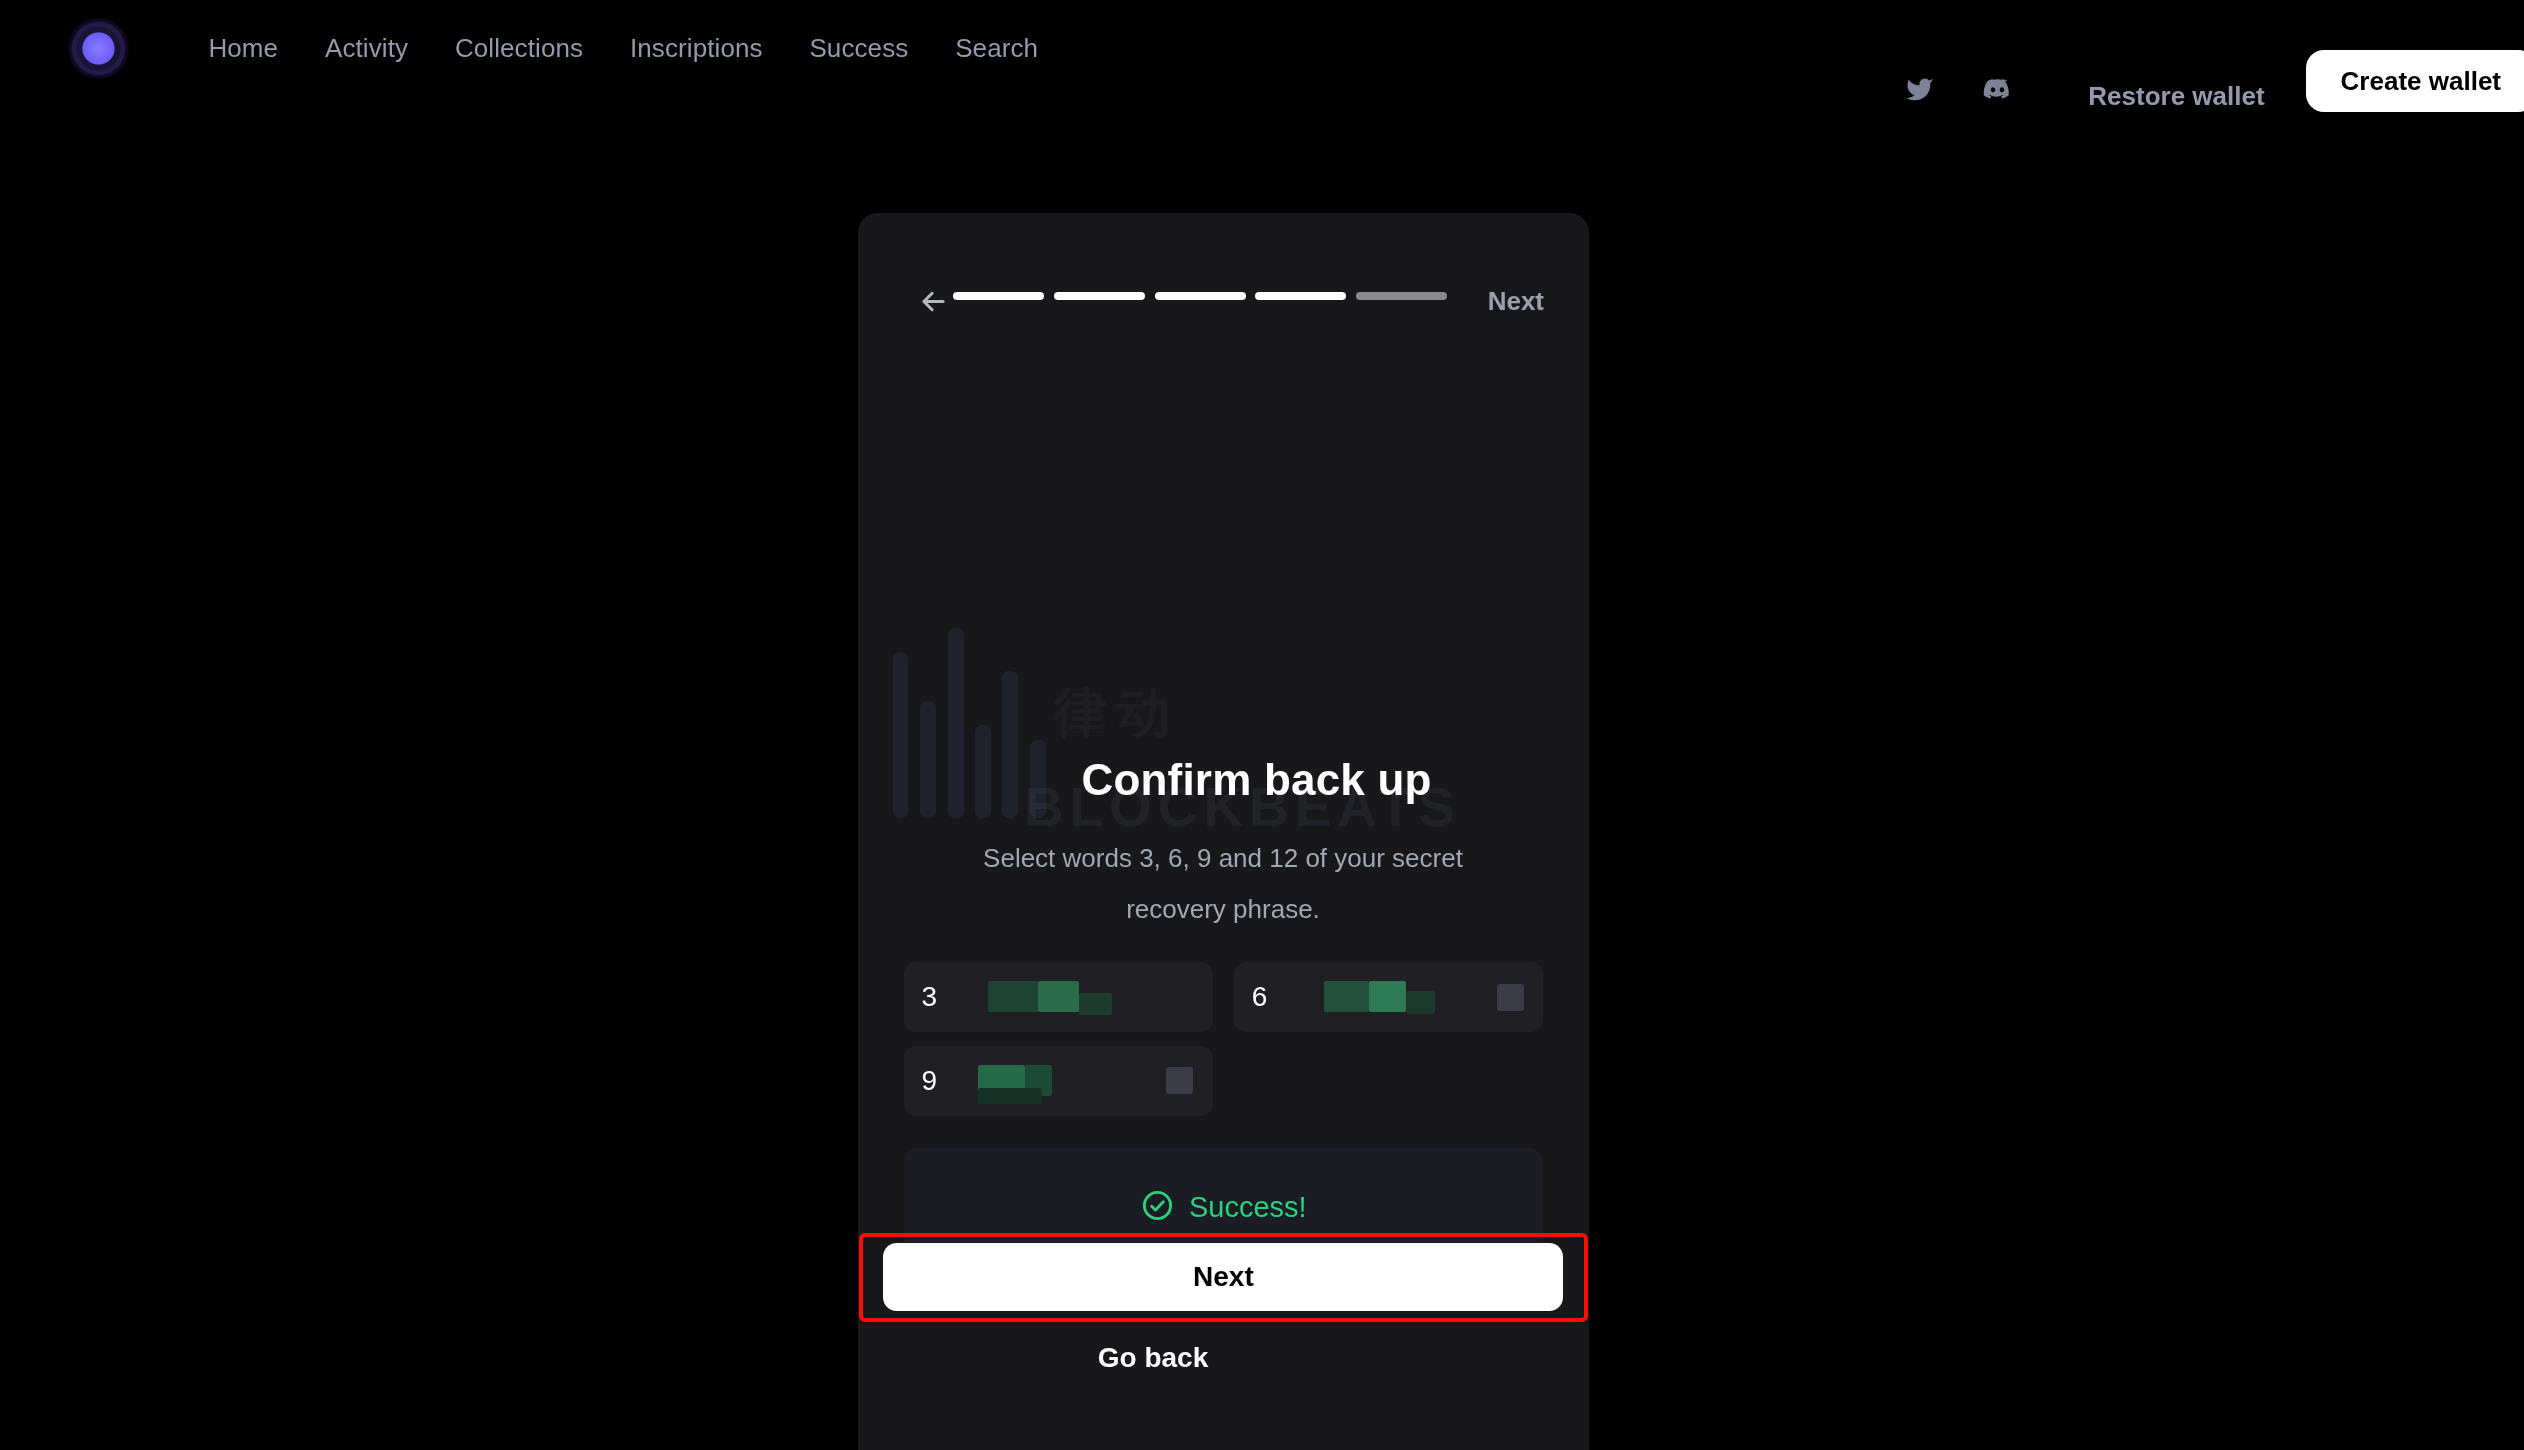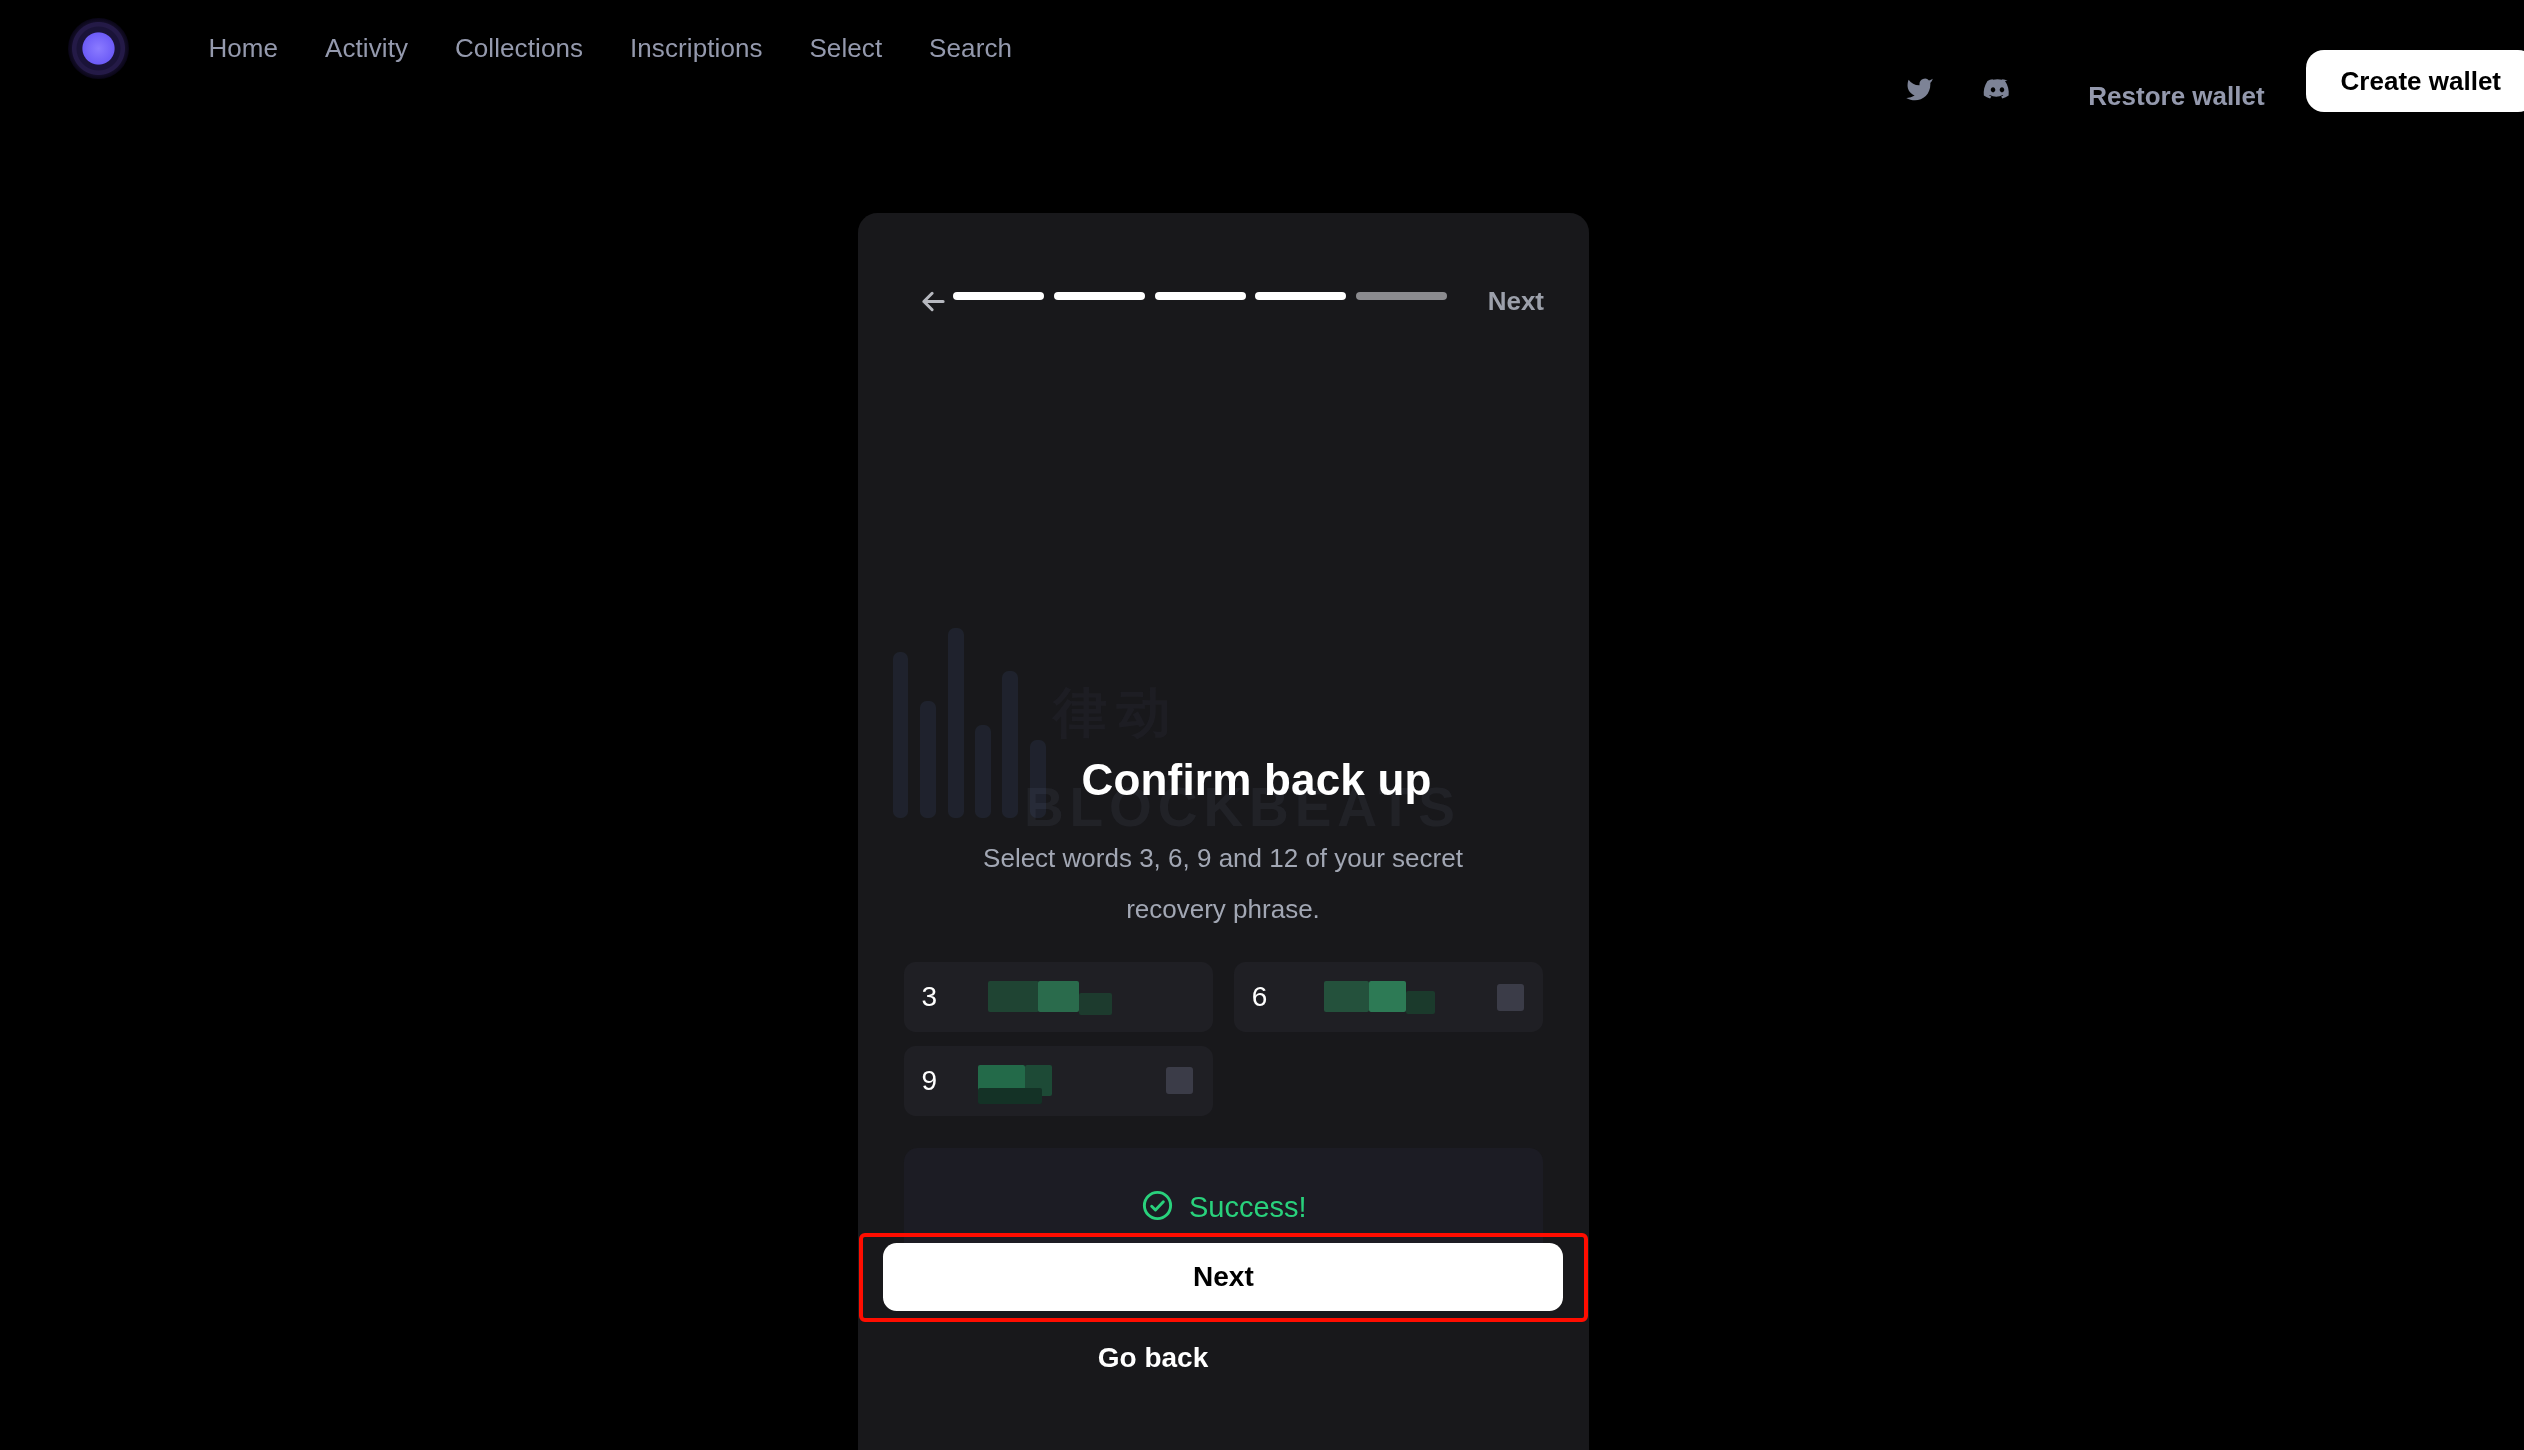--- a/index.html
+++ b/index.html
@@ -175,21 +175,21 @@
 
 <div id="site-header">
 
   <div id="brand-logo"></div>
 
   <nav id="main-nav">
     <a class="nav-link">Home</a>
     <a class="nav-link">Activity</a>
     <a class="nav-link">Collections</a>
     <a class="nav-link">Inscriptions</a>
-    <a class="nav-link">Select</a>
+    <a class="nav-link">Success</a>
     <a class="nav-link">Search</a>
   </nav>
 
   <div id="header-right">
     <span class="social-icon">
       <svg viewBox="0 0 24 24">
           <path d="M23 3a10.9 10.9 0 0 1-3.14 1.53 4.48 4.48 0 0 0-7.86 3v1A10.66 10.66 0 0 1 3 4s-4 9 5 13a11.64 11.64 0 0 1-7 2c9 5 20 0 20-11.5a4.5 4.5 0 0 0-.08-.83A7.72 7.72 0 0 0 23 3z"></path>
         </svg>
     </span>
     <span class="social-icon">

